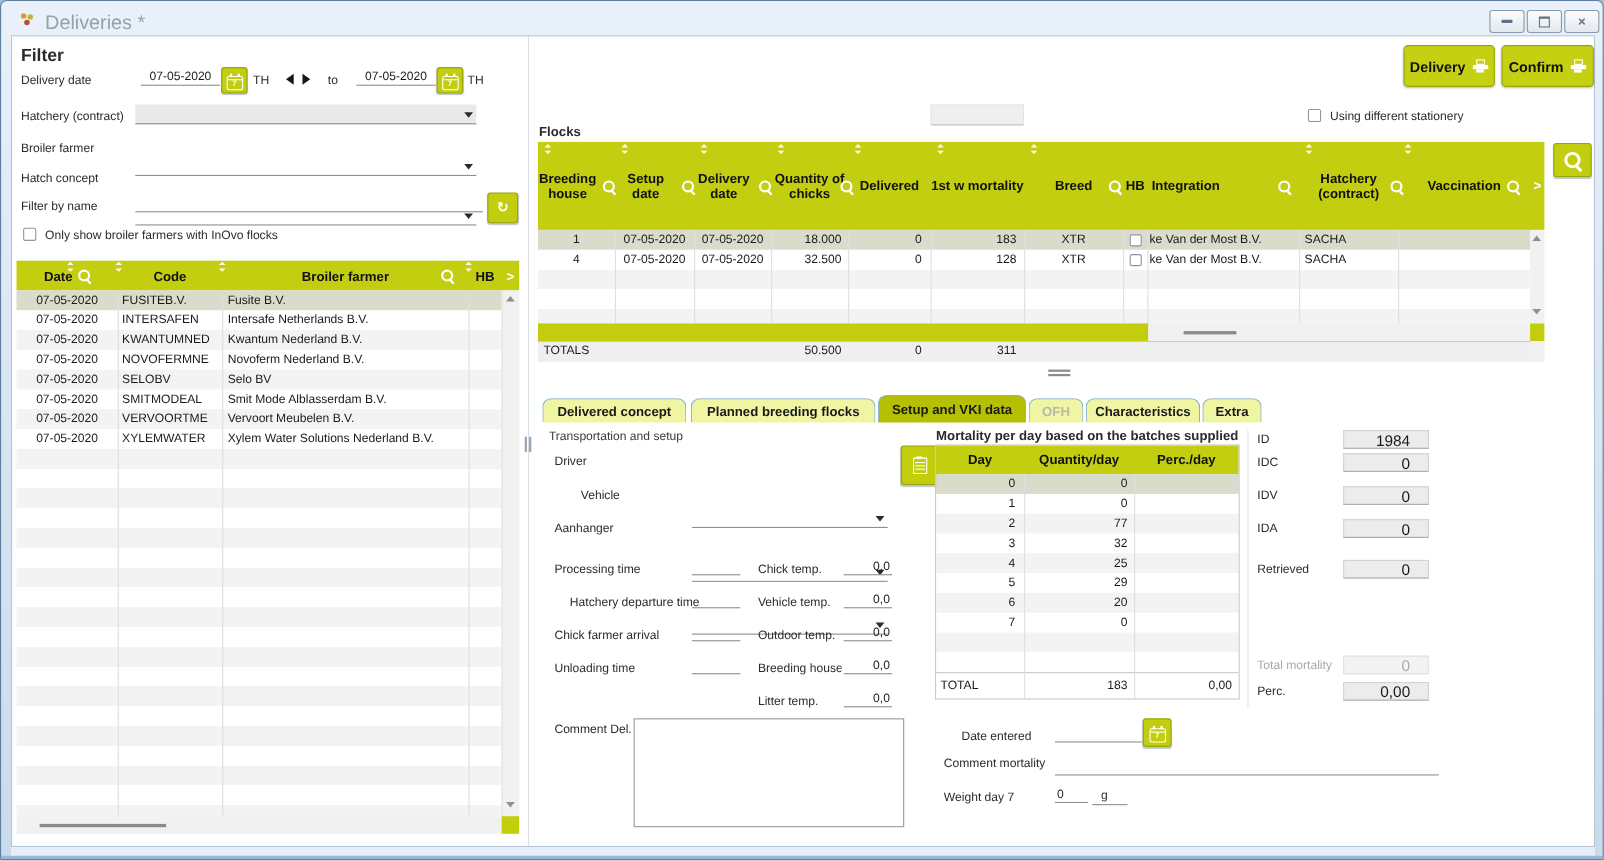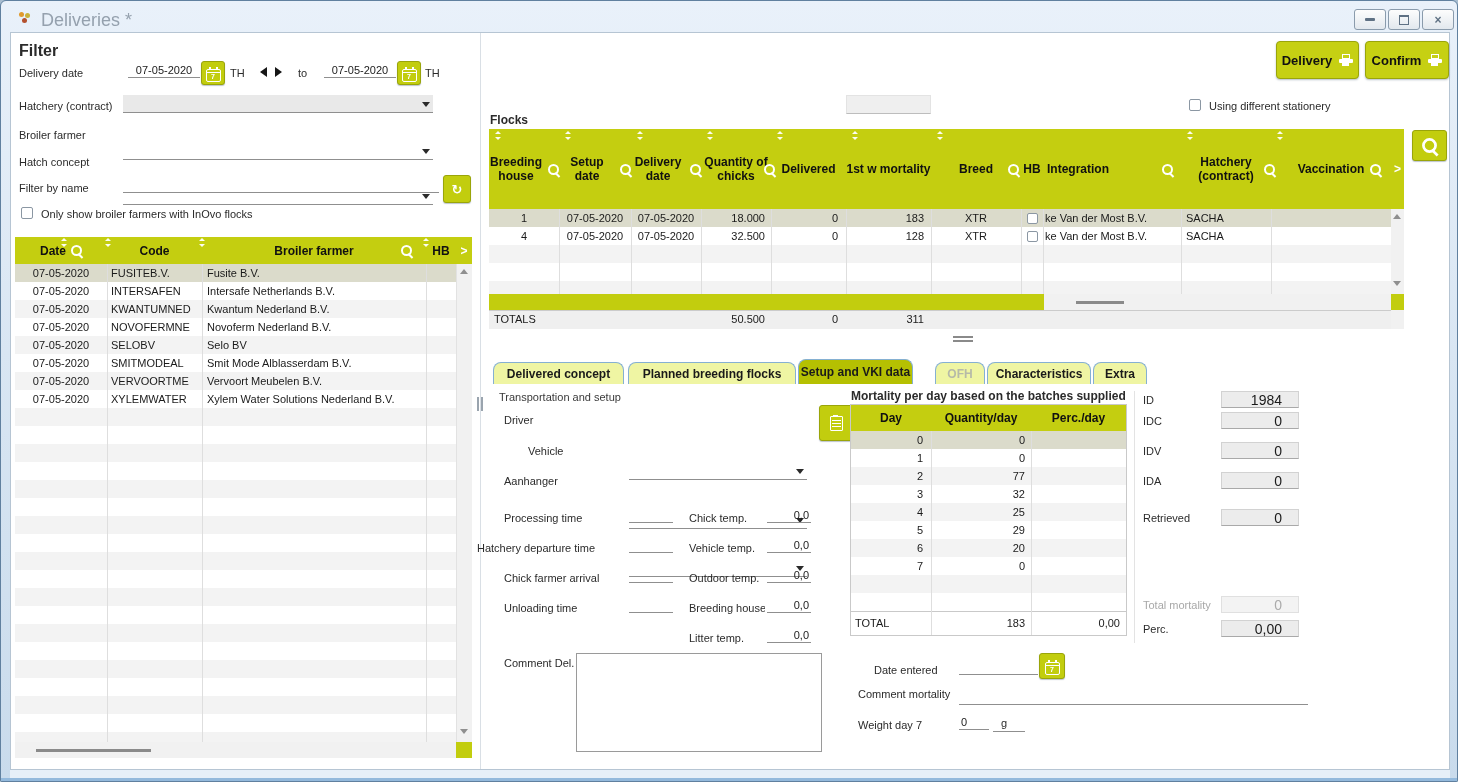--- a/index.html
+++ b/index.html
@@ -382,21 +382,21 @@
 
   <div class="abs" style="left:952px;top:335px;width:20px;height:2px;background:#8a8a8a;"></div>
   <div class="abs" style="left:952px;top:339px;width:20px;height:2px;background:#8a8a8a;"></div>
 
   <div class="tab" style="left:492px;width:131px;">
       <span>Delivered concept</span>
     </div>
   <div class="tab" style="left:627px;width:168px;">
       <span>Planned breeding flocks</span>
     </div>
-  <div class="tab active" style="left:797px;width:115px;">
+  <div class="tab active" style="left:797px;width:135px;">
       <span>Setup and VKI data</span>
     </div>
   <div class="tab disabled" style="left:934px;width:50px;">
       <span>OFH</span>
     </div>
   <div class="tab" style="left:986px;width:104px;">
       <span>Characteristics</span>
     </div>
   <div class="tab" style="left:1092px;width:54px;">
       <span>Extra</span>
@@ -417,21 +417,21 @@
   <div class="abs lbl" style="left:503px;top:474px;">Aanhanger</div>
   <div class="abs dd" style="left:628px;top:468px;width:178px;">
       <span class="dda"></span>
     </div>
 
   <div class="abs lbl" style="left:503px;top:511px;">Processing time</div>
   <input class="abs uline" style="left: 628px; top: 506px; width: 40px;">
   <div class="abs lbl" style="left:688px;top:511px;">Chick temp.</div>
   <input class="abs uline" style="left: 766px; top: 506px; width: 40px; text-align: right;" value="0,0">
 
-  <div class="abs lbl" style="left:476px;top:541px;">Hatchery departure time</div>
+  <div class="abs lbl" style="left:517px;top:541px;">Hatchery departure time</div>
   <input class="abs uline" style="left: 628px; top: 536px; width: 40px;">
   <div class="abs lbl" style="left:688px;top:541px;">Vehicle temp.</div>
   <input class="abs uline" style="left: 766px; top: 536px; width: 40px; text-align: right;" value="0,0">
 
   <div class="abs lbl" style="left:503px;top:571px;">Chick farmer arrival</div>
   <input class="abs uline" style="left: 628px; top: 566px; width: 40px;">
   <div class="abs lbl" style="left:688px;top:571px;">Outdoor temp.</div>
   <input class="abs uline" style="left: 766px; top: 566px; width: 40px; text-align: right;" value="0,0">
 
   <div class="abs lbl" style="left:503px;top:601px;">Unloading time</div>

